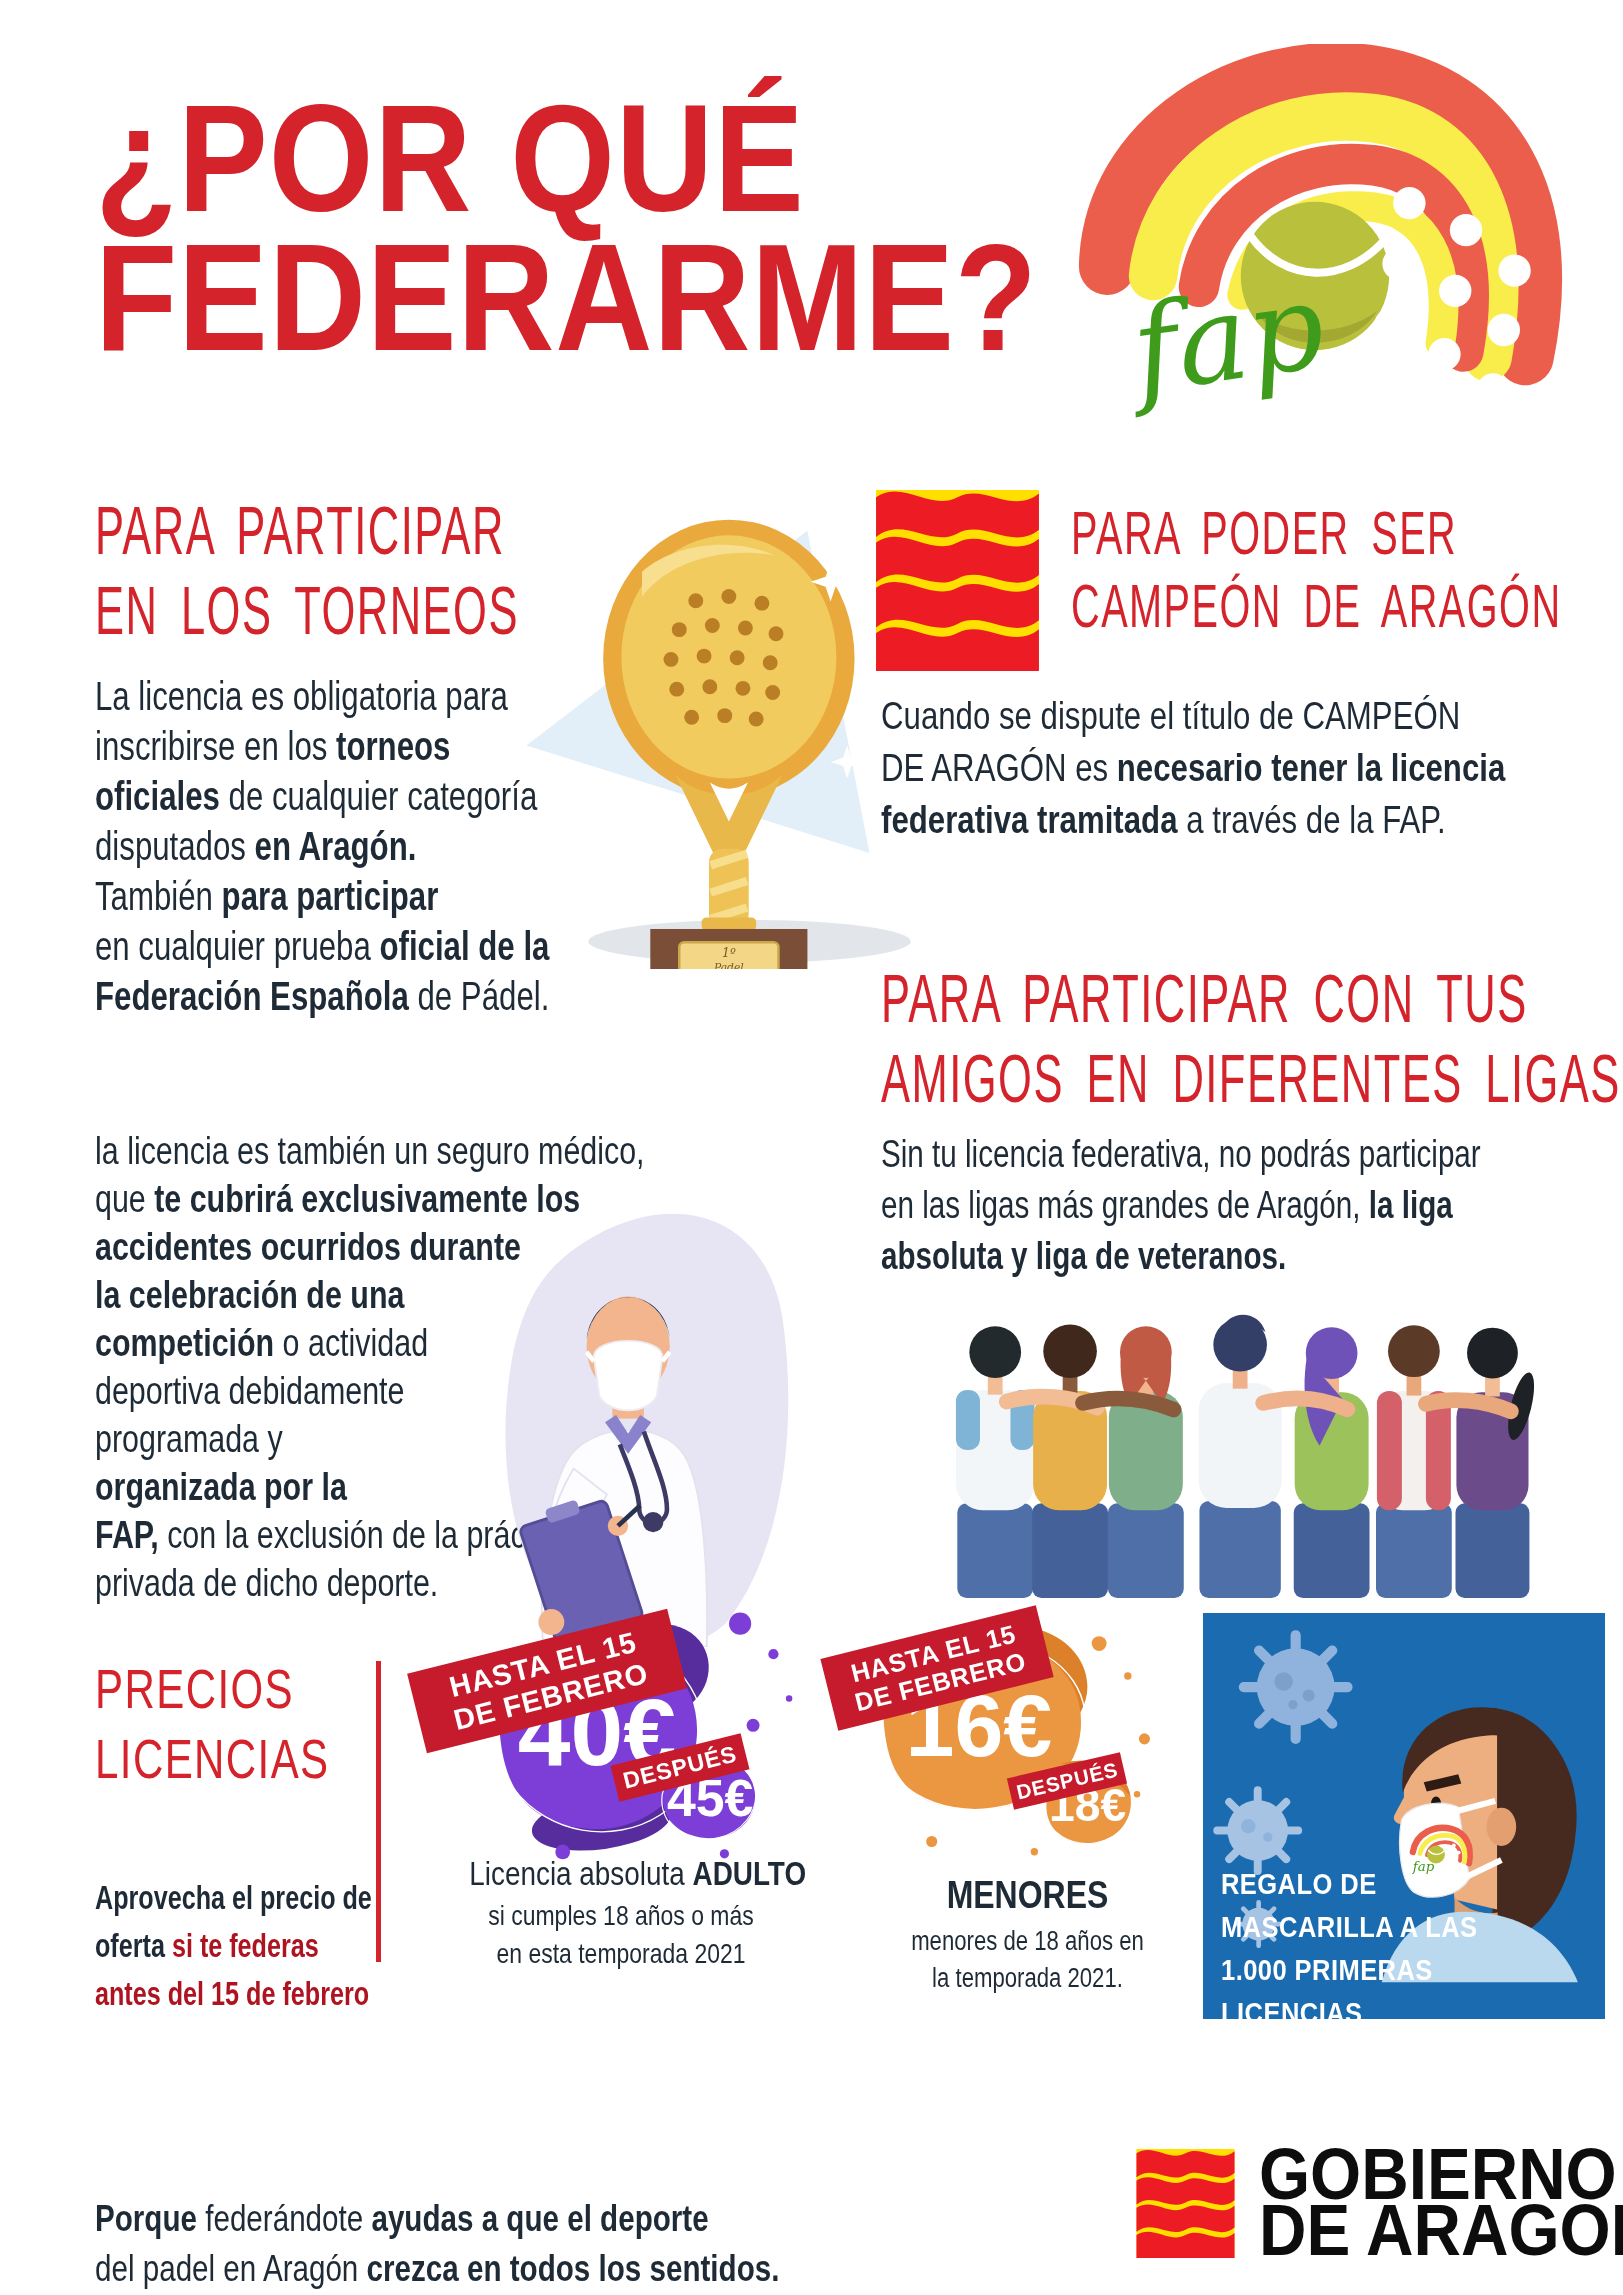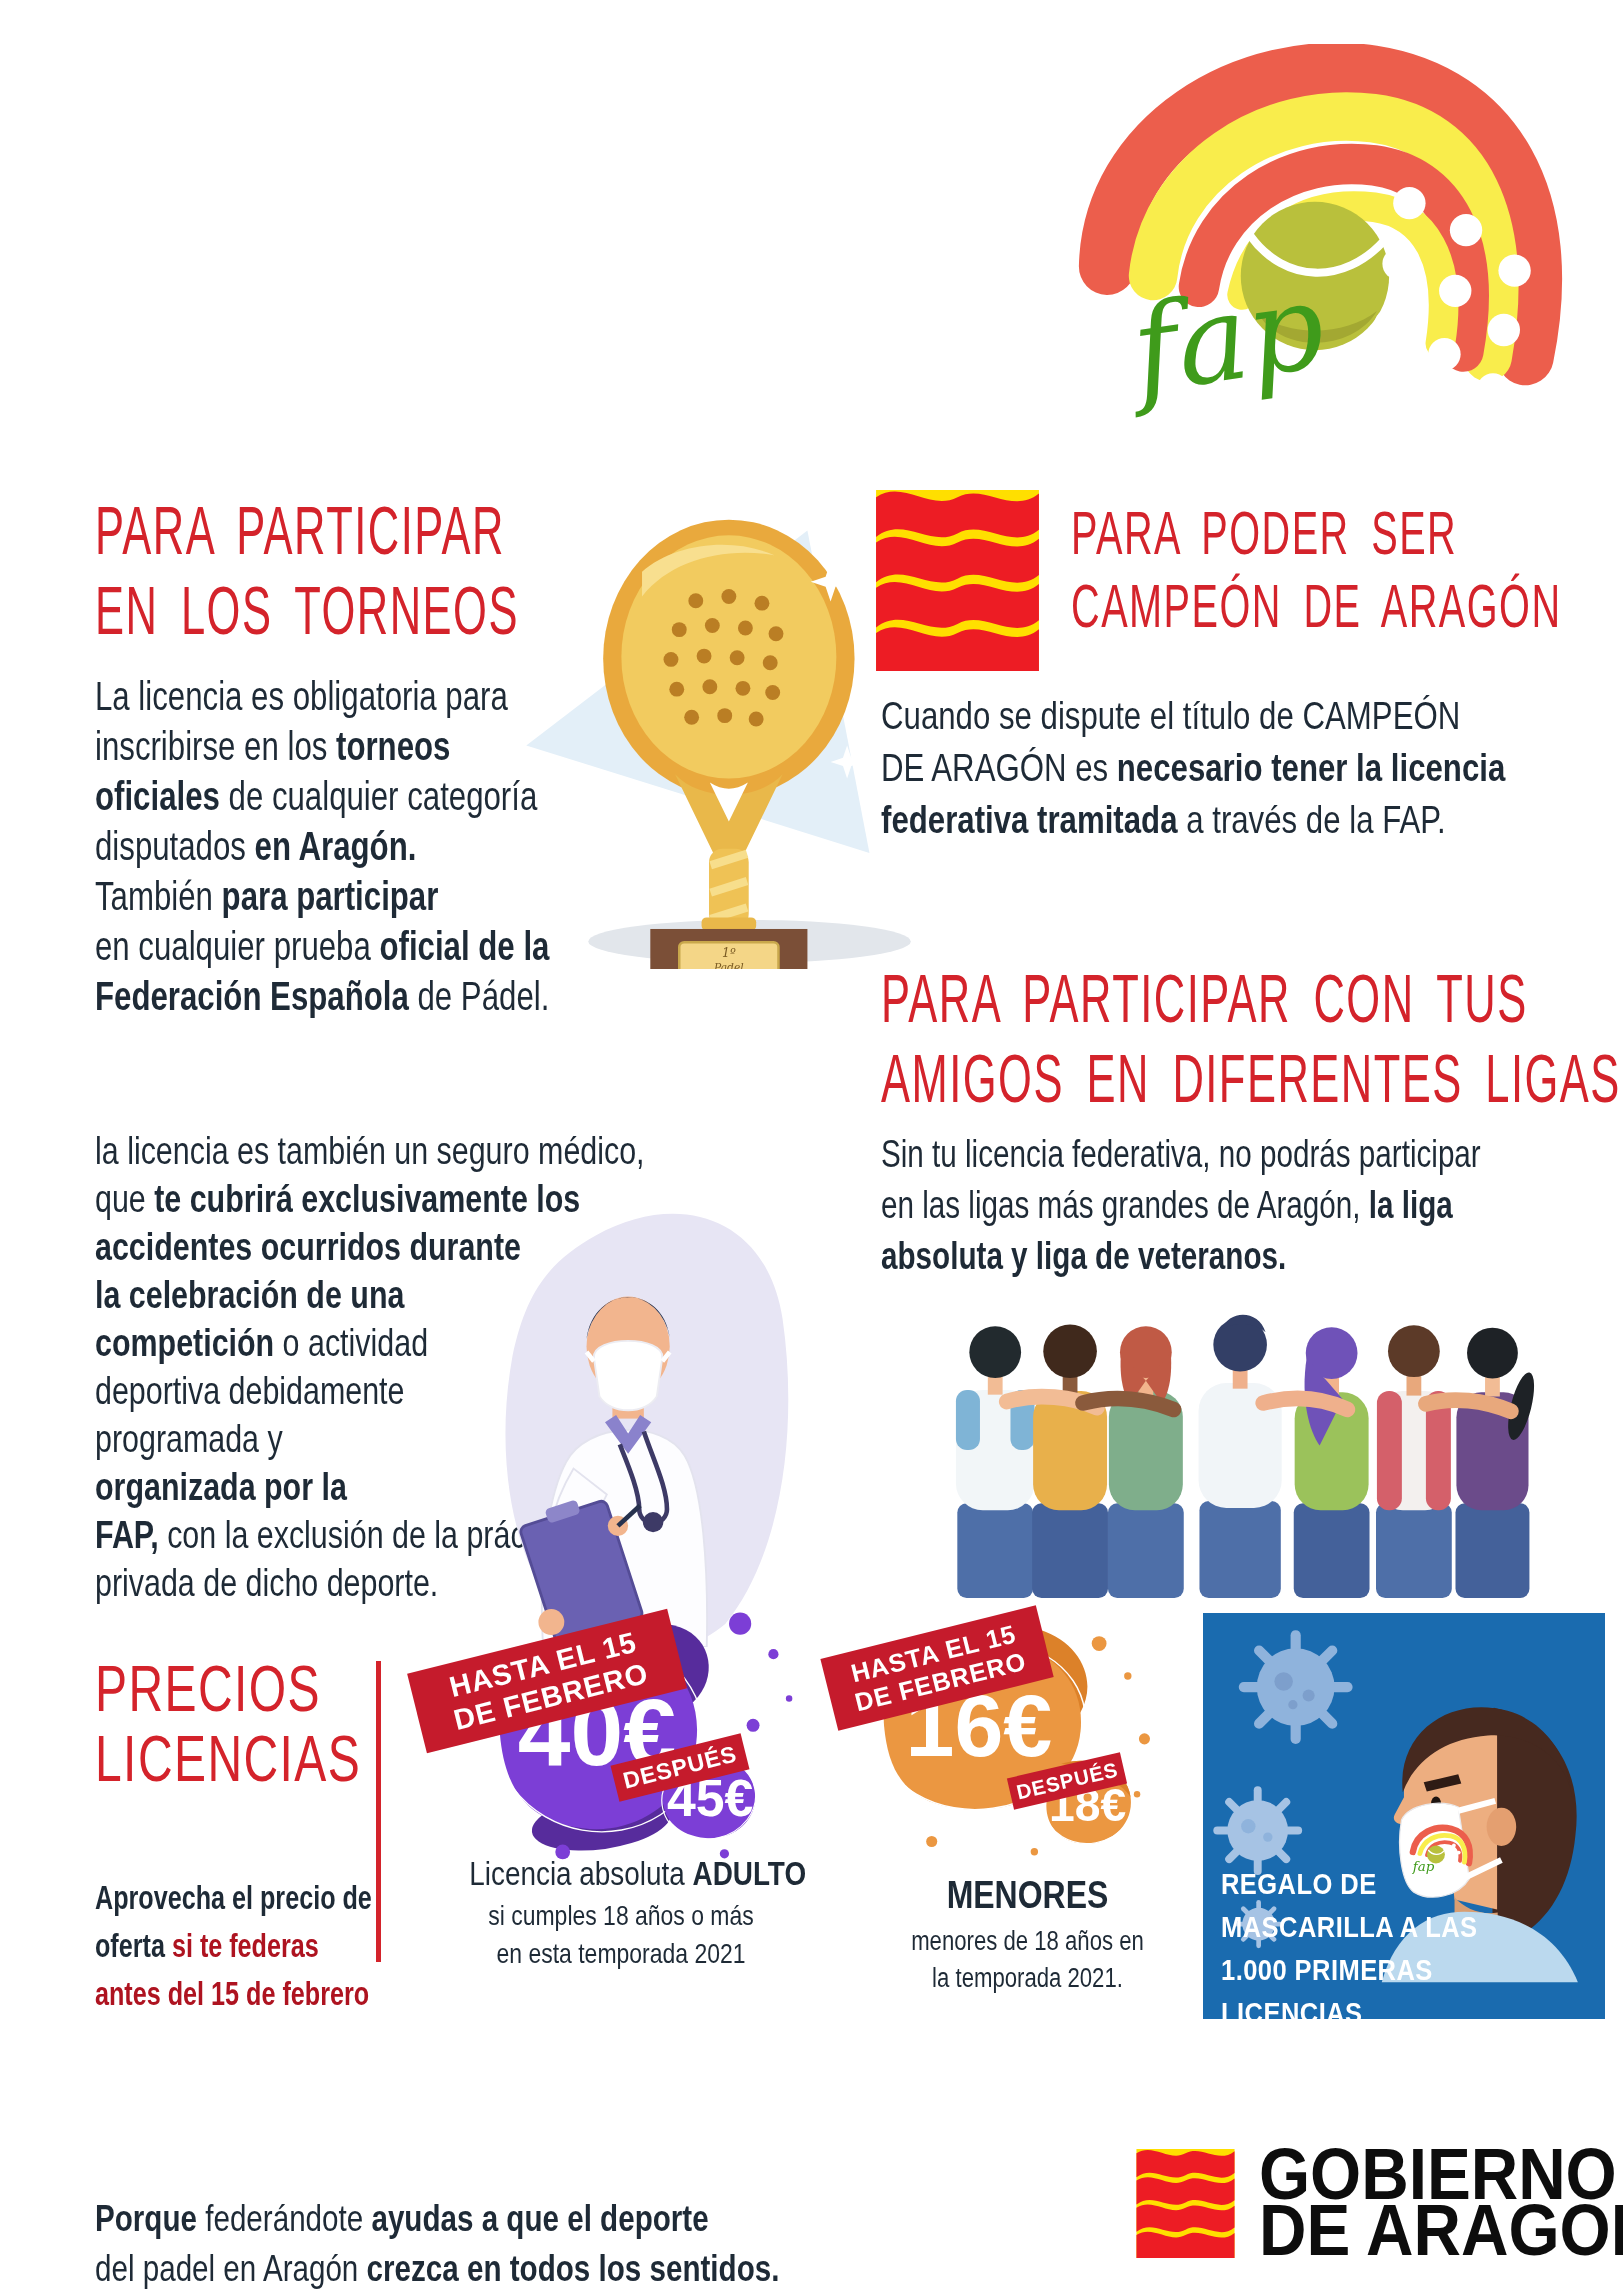--- a/index.html
+++ b/index.html
@@ -23,21 +23,21 @@
   .sec-h .cx{transform:scaleX(.64)}
   .sec-h.small{font-size:62px;line-height:73px}
 
   
   .body-p{font-size:40px;line-height:50px;color:var(--ink);transform:scaleX(.78);transform-origin:0 0;width:787px}
   .body-p.w80{transform:scaleX(.8)}
   .bold,.b{font-weight:700}
   .c-red{color:var(--darkred);font-weight:700}
 
   
-  .precios-h{color:var(--red);font-weight:400;font-size:64px;line-height:70px;letter-spacing:1.9px}
+  .precios-h{color:var(--red);font-weight:400;font-size:56px;line-height:70px;letter-spacing:1.9px}
   .precios-h .cx{transform:scaleX(.75)}
   .note{font-size:34px;line-height:48px;font-weight:700;transform:scaleX(.74);transform-origin:0 0;width:509px}
   .divider{width:4.6px;height:301px;background:var(--red)}
 
   
   .ribbon{background:var(--ribbon);color:#fff;font-weight:700;text-align:center;
     transform:rotate(-14deg);transform-origin:50% 50%;padding:8.3px 12px;line-height:1.12;letter-spacing:0.9px}
 
   
   .caption{text-align:center;transform:scaleX(.82);transform-origin:50% 0}
@@ -61,20 +61,24 @@
   .gob-text .cx{transform:scaleX(.9)}
 
   .rline{white-space:nowrap}
   svg{display:block}
 </style>
 </head>
 <body>
 
 <div class="poster">
 
+  <div class="abs title">
+    <div><span class="cx">¿POR QUÉ</span></div>
+    <div><span class="cx">FEDERARME?</span></div>
+  </div>
 
   <svg class="abs" style="left:1069px;top:44px" width="500" height="375" viewBox="0 0 370 278">
     <g fill="none" stroke-linecap="round">
       <path d="M28,165 C30,70 130,8 225,22 C315,36 362,115 338,232" stroke="#EC5E4C" stroke-width="42"></path>
       <path d="M62,172 C70,95 148,45 225,55 C295,64 328,130 310,232" stroke="#F9ED4C" stroke-width="36"></path>
       <path d="M96,180 C105,120 163,82 226,90 C278,97 307,145 292,228" stroke="#EC5E4C" stroke-width="30"></path>
       <path d="M128,186 C138,140 175,115 226,121 C262,126 285,158 275,222" stroke="#F9ED4C" stroke-width="22"></path>
     </g>
     <circle cx="182" cy="172" r="55" fill="#B9C03C"></circle>
     <path d="M134,142 C160,178 204,178 233,146" stroke="#FFFFFF" stroke-width="6" fill="none"></path>

